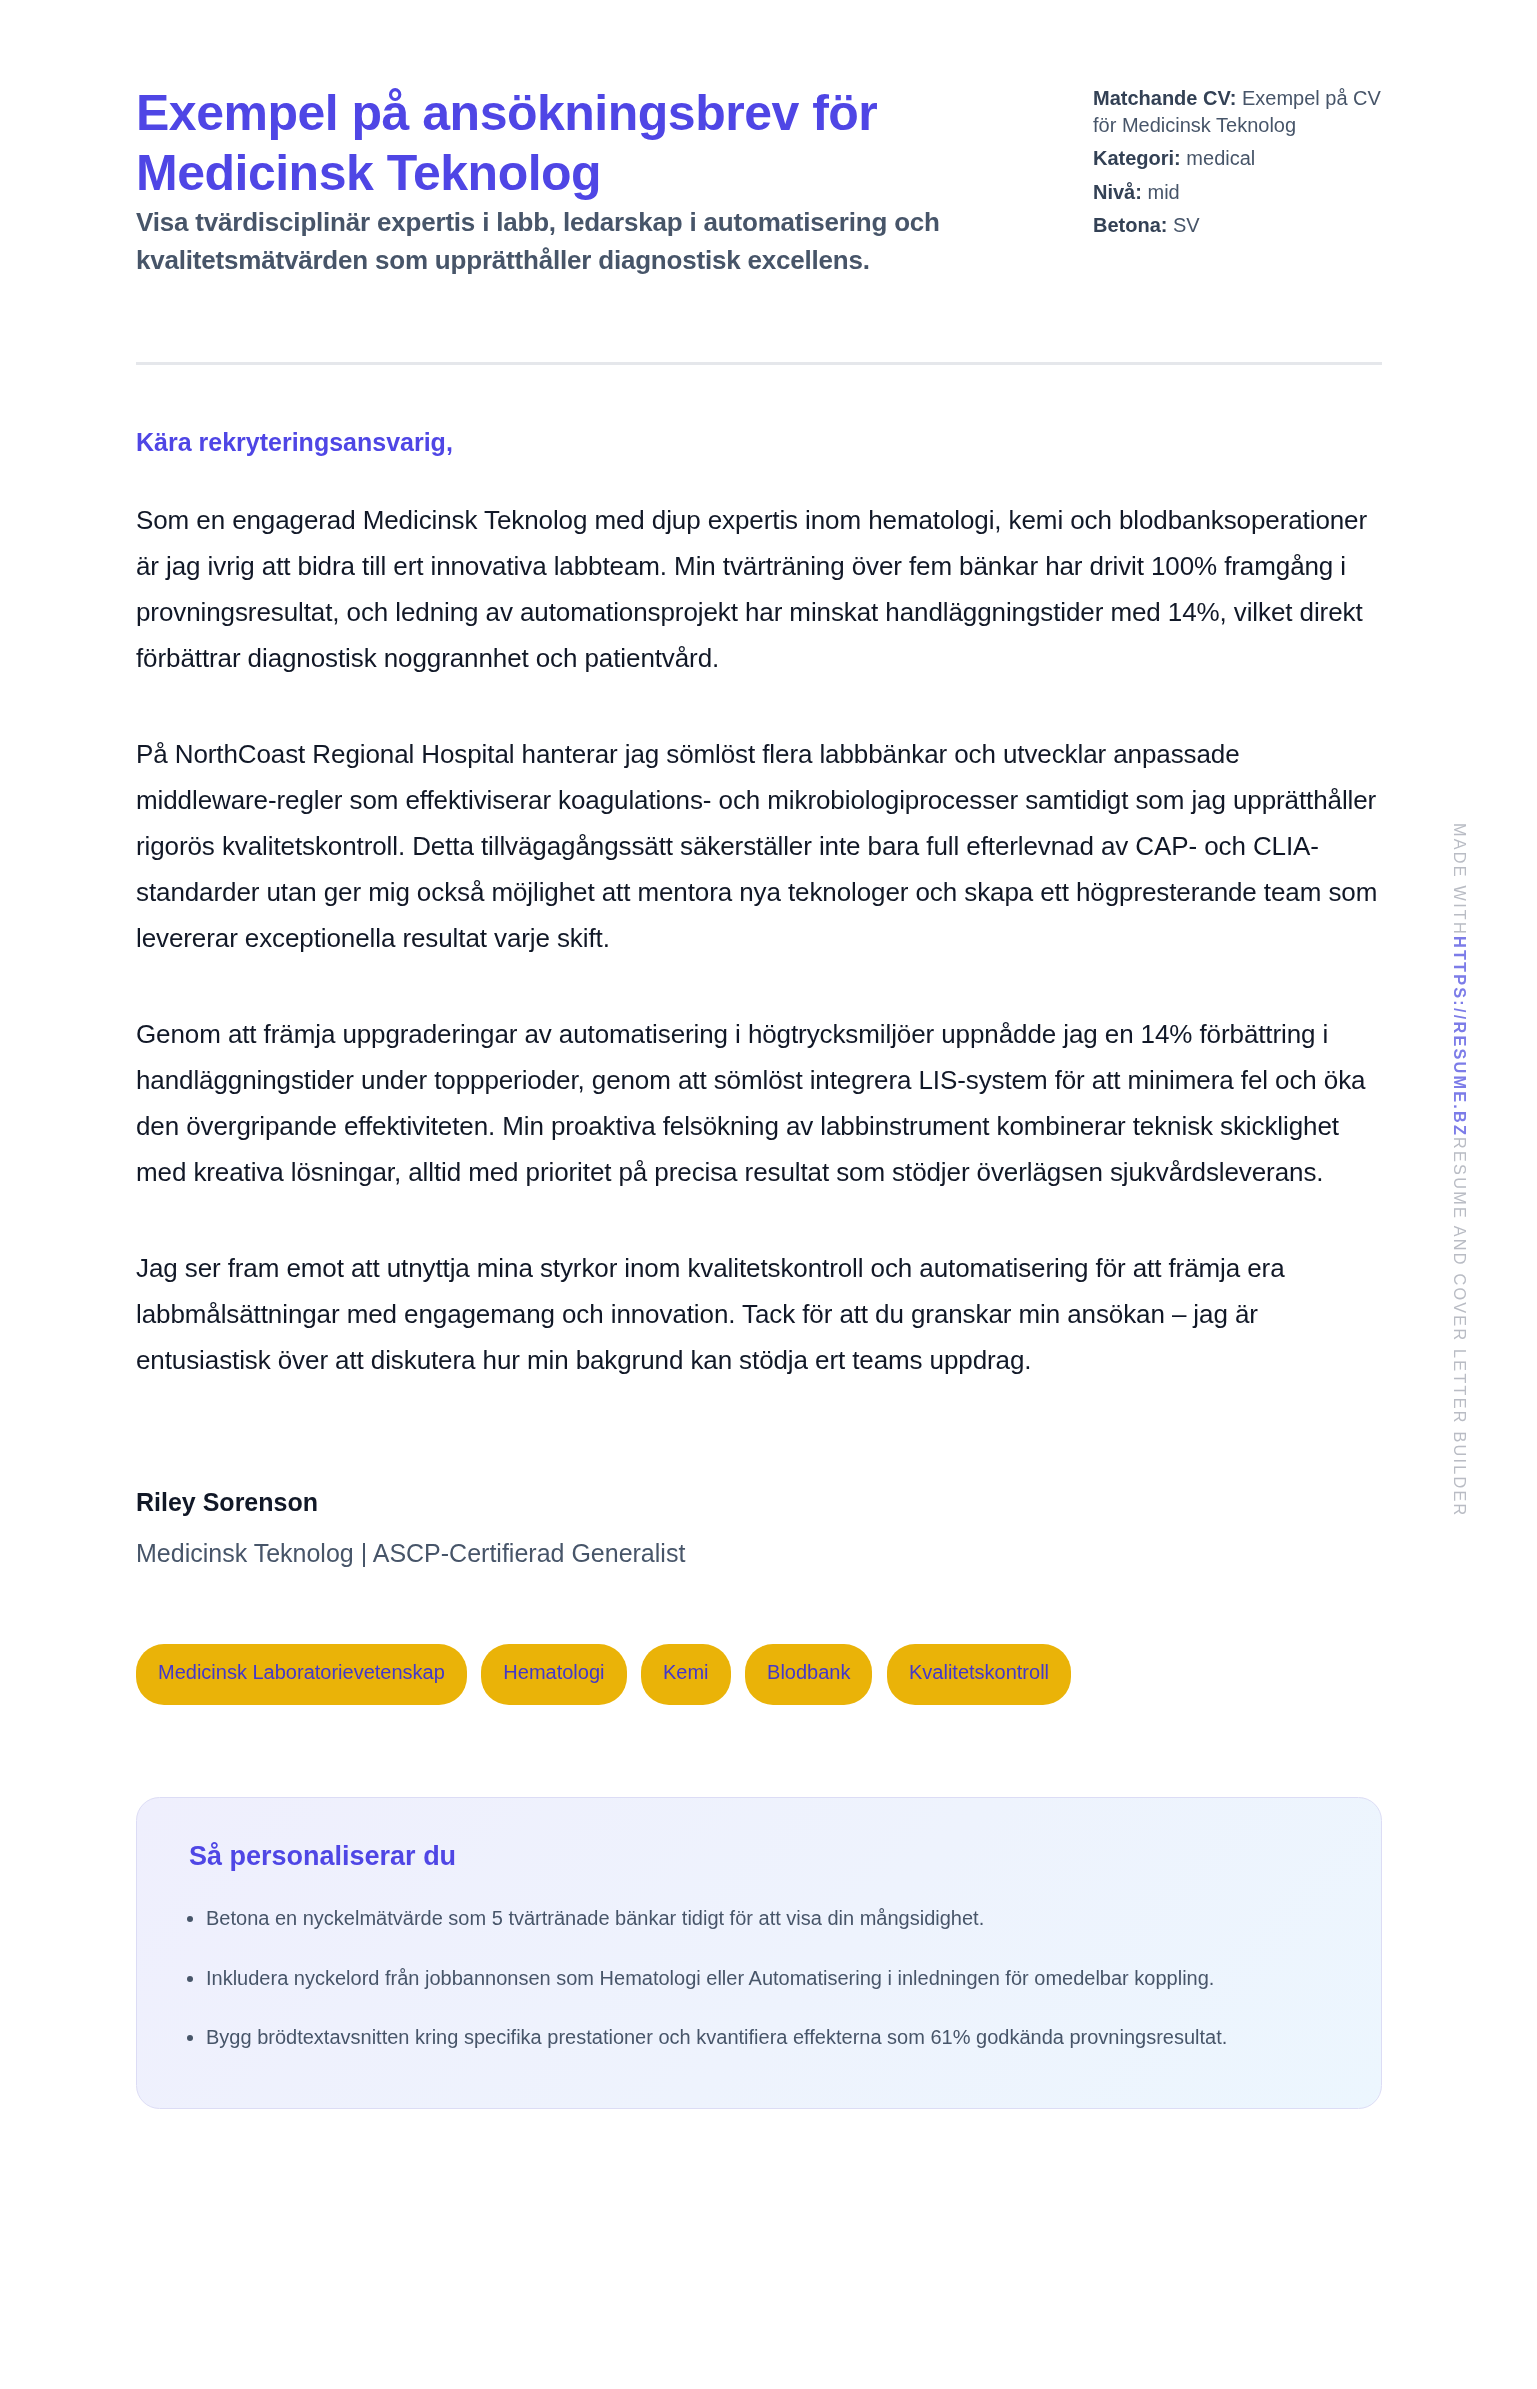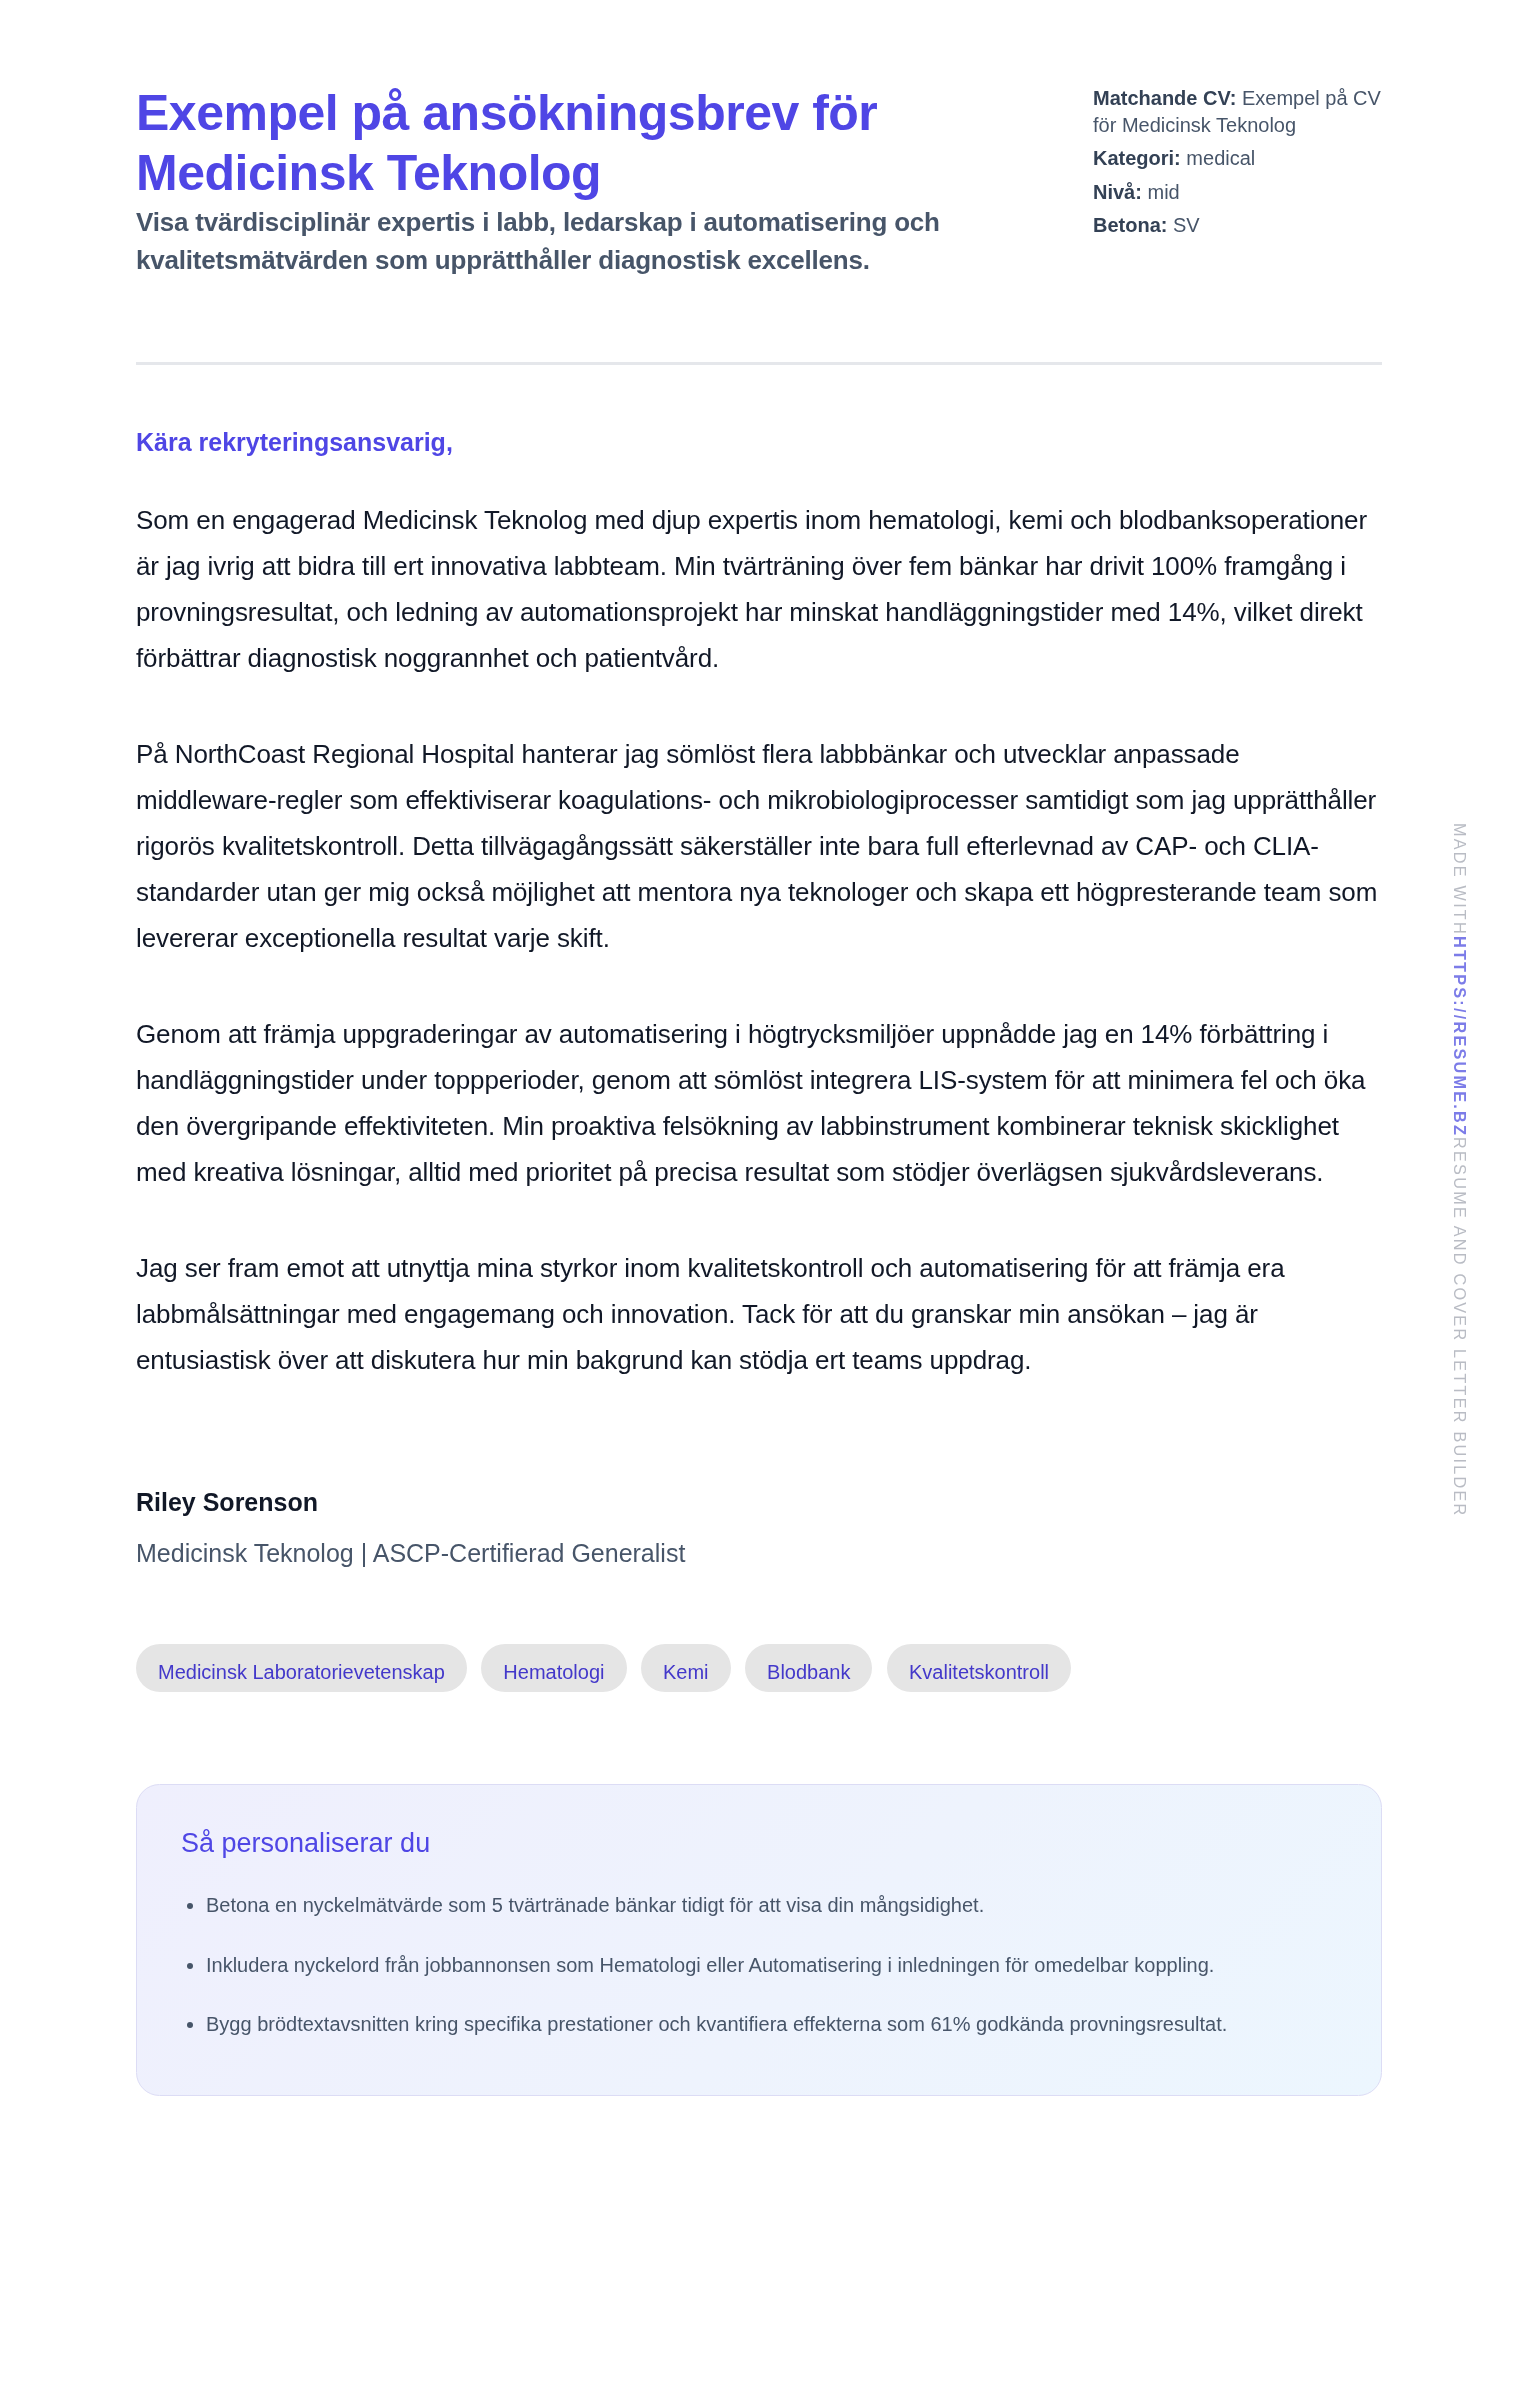--- a/index.html
+++ b/index.html
@@ -29,30 +29,30 @@
 
   .letter { position: absolute; top: 421px; left: 0; width: 1246px; }
   .greeting { font-size: 25px; font-weight: 700; color: #4f46e5; margin: 0 0 33px 0; line-height: 43px; }
   .para { font-size: 26px; line-height: 46px; color: #111827; margin: 0 0 50px 0; letter-spacing: -0.1px; }
   .signature { margin-top: 99px; }
   .sig-name { font-size: 25px; font-weight: 700; color: #111827; line-height: 40px; margin: 0; }
   .sig-title { font-size: 25px; color: #475569; line-height: 40px; margin: 11px 0 0 0; }
 
   .tags { display: flex; gap: 14.5px; margin-top: 71px; }
   .tag {
-    background: #e5e5e5; color: #4338ca; border-radius: 28px;
-    height: 48px; line-height: 56px; padding: 0 22px; font-size: 20px;
+    background: #eab308; color: #4338ca; border-radius: 28px;
+    height: 61px; line-height: 56px; padding: 0 22px; font-size: 20px;
   }
 
   .tips {
     margin-top: 92px; border: 1.8px solid #dcdcf5; border-radius: 23.5px;
     background: linear-gradient(135deg, #efeffd 0%, #eef3fd 55%, #ecf6fe 100%);
     padding: 40px 36px 33px 36px; box-sizing: border-box; width: 1246px;
   }
-  .tips-title { font-size: 27px; font-weight: 400; color: #4f46e5; margin: 0 0 22px 8px; line-height: 36px; }
+  .tips-title { font-size: 27px; font-weight: 700; color: #4f46e5; margin: 0 0 22px 16px; line-height: 36px; }
   .tips-list { margin: 0; padding-left: 33px; color: #475569; font-size: 20px; line-height: 45px; }
   .tips-list li { margin-bottom: 14.5px; padding-left: 0; }
   .tips-list li::marker { color: #475569; }
 
   .watermark {
     position: absolute; left: 1438px; top: 823px; width: 31px; height: 733px;
     writing-mode: vertical-rl; font-size: 16.3px; letter-spacing: 2.2px;
     color: #b9bcc4; text-transform: uppercase; white-space: nowrap;
   }
   .watermark .wm-link { color: #7c7ce8; font-weight: 700; margin: 0 9px; }

